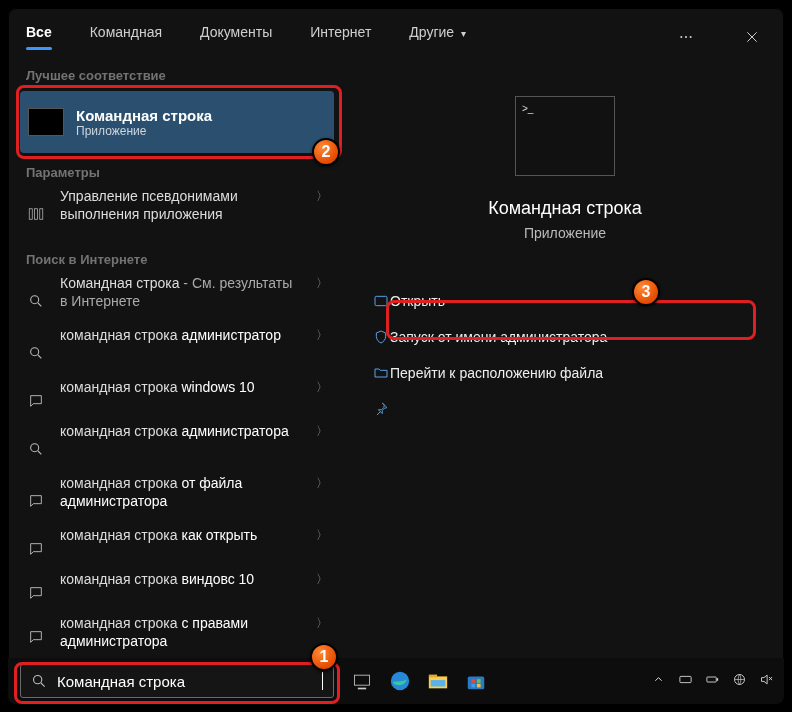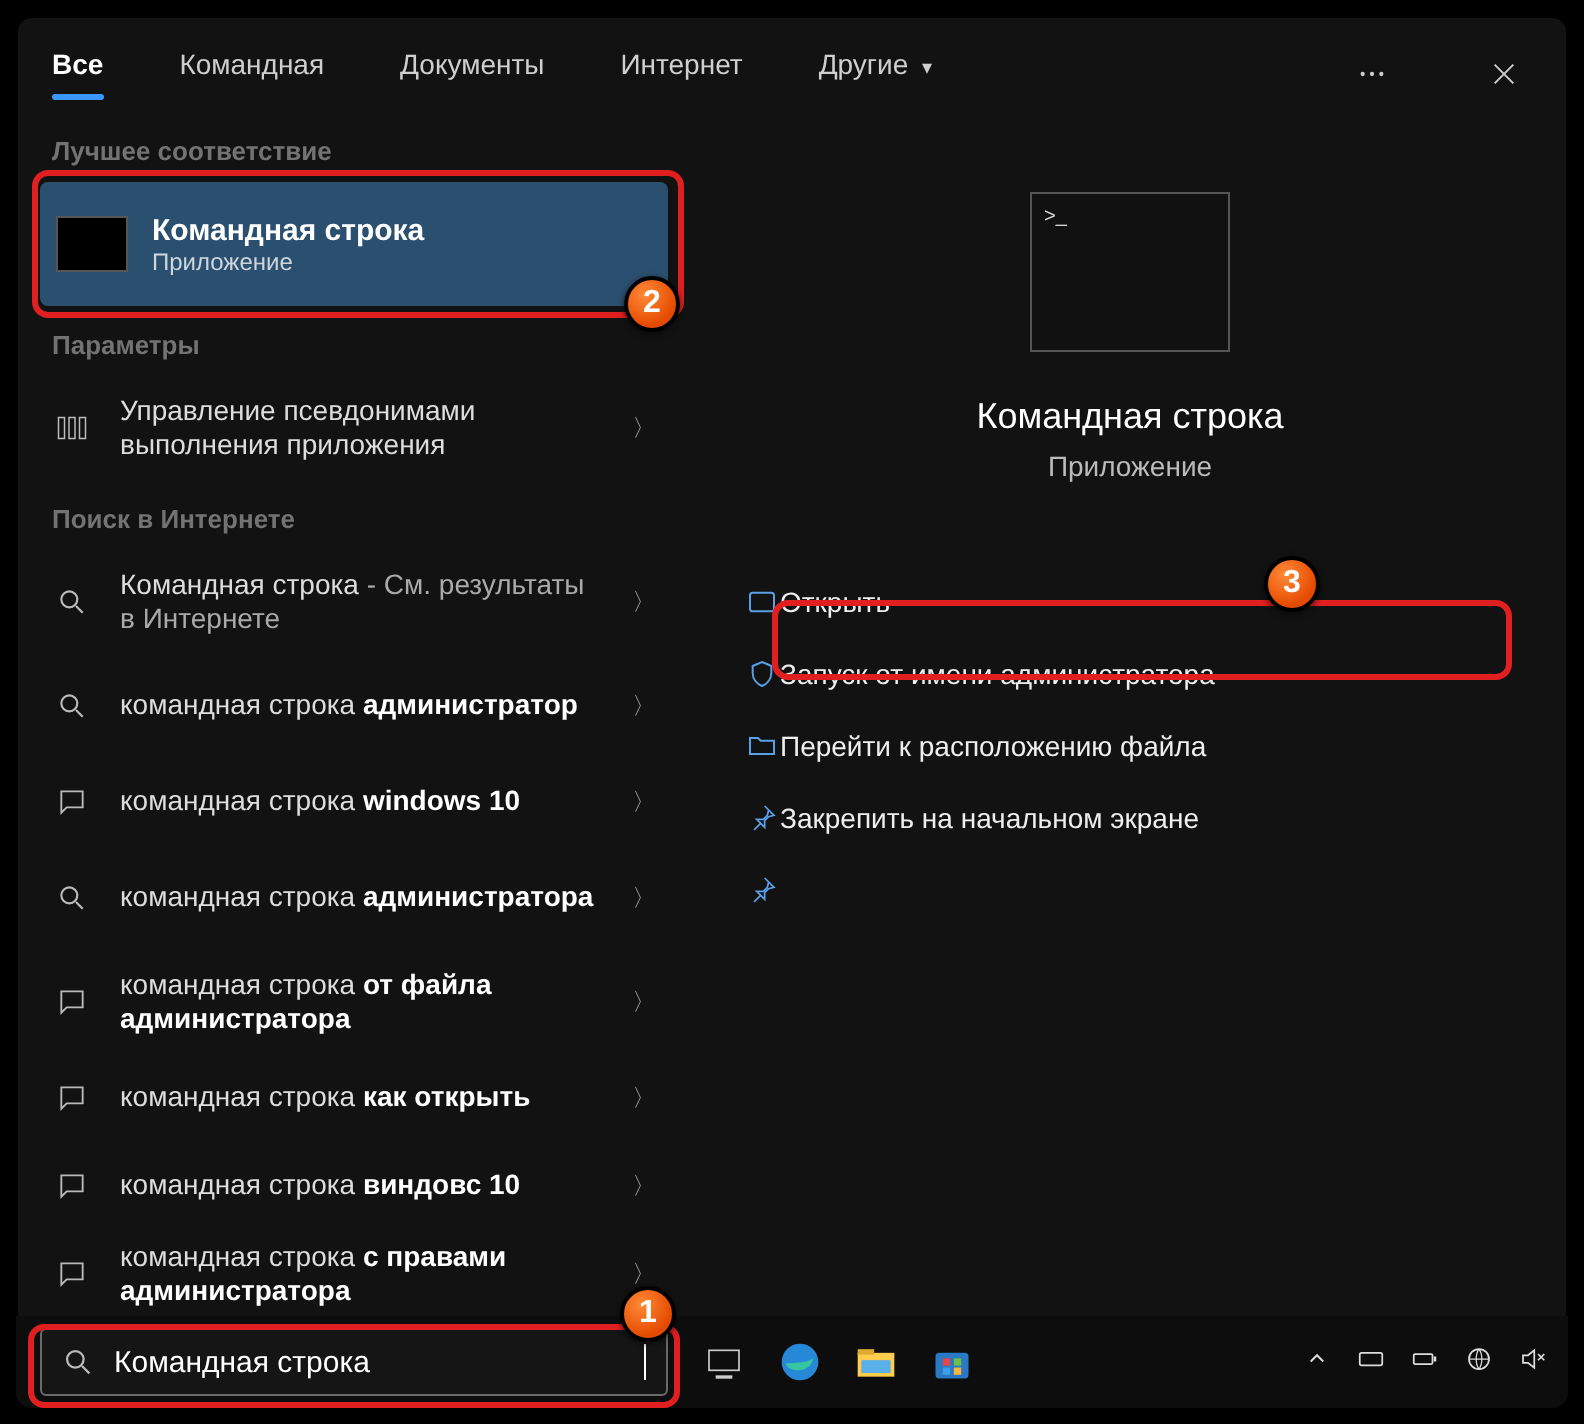--- a/index.html
+++ b/index.html
@@ -101,30 +101,29 @@
     background: #000;
     border: 1px solid #555;
     display: inline-block;
   }
   .best-match .title { font-size: 15px; font-weight: 600; }
   .best-match .sub { font-size: 12px; color: #cdd6dd; }
 
   .list-item {
     height: 44px;
     display: flex;
-    align-items: center;
     padding: 0 18px;
     gap: 14px;
     cursor: pointer;
     position: relative;
   }
   .list-item.tall { height: 52px; }
   .list-item .icon { width: 20px; color: #bbb; display:flex; align-items:center; justify-content:center;}
   .list-item .text { flex: 1; font-size: 14px; color: #ddd; line-height: 1.25; }
-  .list-item .text b { color: #fff; font-weight: 700; }
+  .list-item .text b { color: #fff; font-weight: 400; }
   .list-item .chevron { color: #999; font-size: 12px; }
 
   
   .app-tile {
     width: 100px; height: 80px;
     background: #111;
     border: 1px solid #555;
     display: flex; align-items: flex-start; justify-content: flex-start;
     padding: 6px;
     margin-bottom: 22px;
@@ -384,28 +383,20 @@
               </svg>
             </span>
           <span>Перейти к расположению файла</span>
         </div>
         <div class="action">
           <span class="act-icon">
               <svg viewBox="0 0 24 24" width="16" height="16">
                 <path d="M14 3l7 7-4 1-3 3v5l-3-3-5 5 5-5-3-3h5l3-3 1-4z" fill="none" stroke="currentColor" stroke-width="1.3"></path>
               </svg>
             </span>
-          <span>Закрепить на начальном экране</span>
-        </div>
-        <div class="action">
-          <span class="act-icon">
-              <svg viewBox="0 0 24 24" width="16" height="16">
-                <path d="M14 3l7 7-4 1-3 3v5l-3-3-5 5 5-5-3-3h5l3-3 1-4z" fill="none" stroke="currentColor" stroke-width="1.3"></path>
-              </svg>
-            </span>
         </div>
       </div>
     </div>
   </div>
 
   <div class="bottombar">
     <div class="search-box">
       <svg viewBox="0 0 24 24" width="16" height="16" style="color:#bbb">
           <circle cx="10" cy="10" r="6.2" fill="none" stroke="currentColor" stroke-width="1.7"></circle>
           <line x1="15" y1="15" x2="20.5" y2="20.5" stroke="currentColor" stroke-width="1.7"></line>

